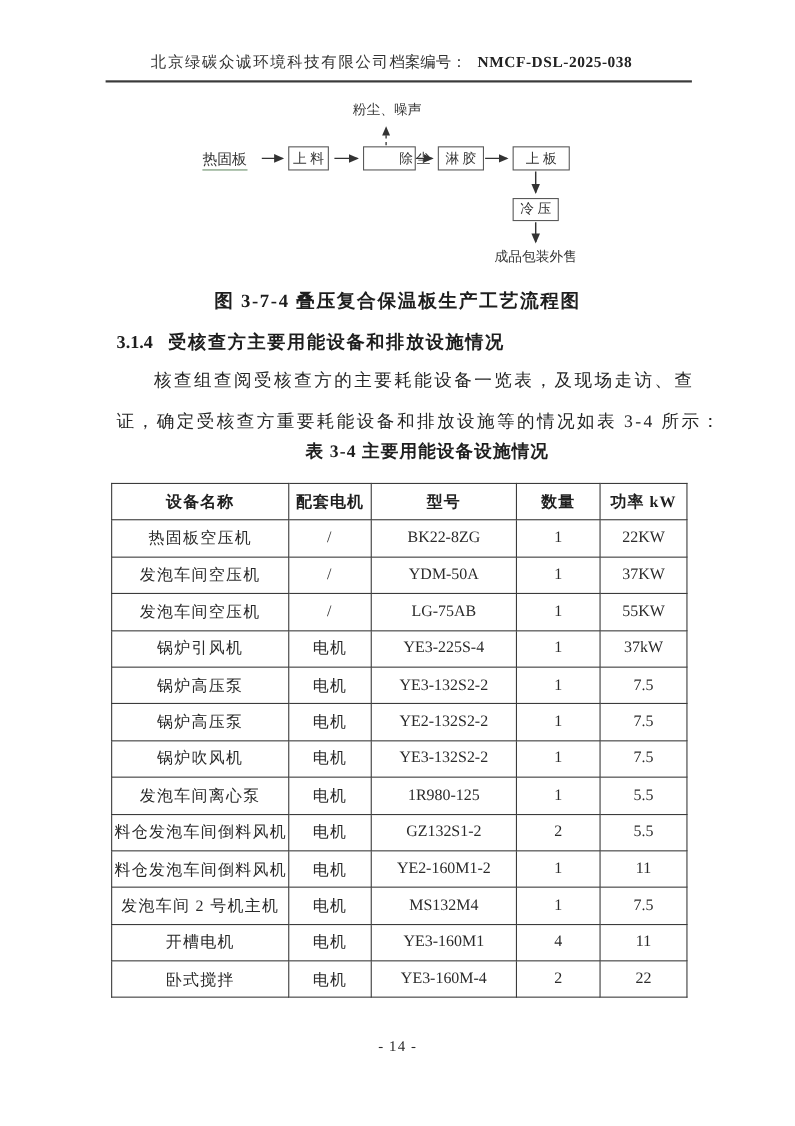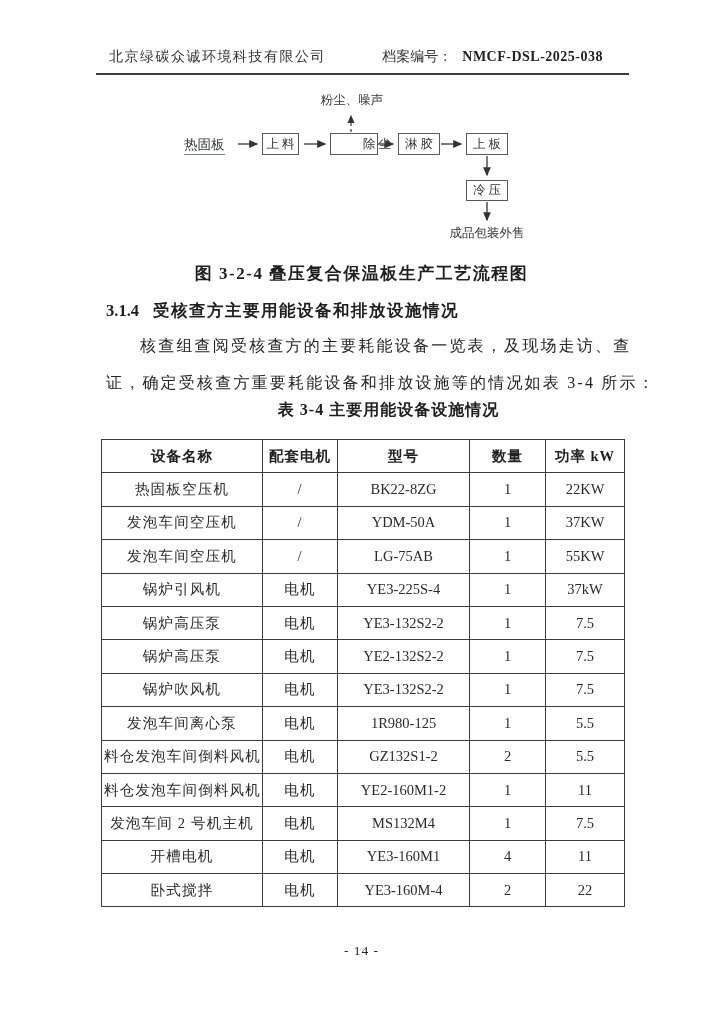--- a/index.html
+++ b/index.html
@@ -8,40 +8,40 @@
     width: 723px; height: 1024px;
     background: #ffffff;
     font-family: "Liberation Serif", "DejaVu Serif", serif;
     color: #262626;
     overflow: hidden;
     margin: 0 auto;
   }
   
   .doc-header {
     position: absolute; left: 96px; top: 48px; width: 533px;
-    display: flex; justify-content: space-between; align-items: flex-end;
+    display: flex; justify-content: center; align-items: flex-end;
     border-bottom: 2px solid #3a3a3a; padding-bottom: 7px;
   }
   .company { margin-left: 13px; font-size: 14px; letter-spacing: 1.5px; color: #333; }
   .archive { margin-right: 26px; font-size: 14px; color: #333; display: flex; align-items: baseline; }
   .archive-number { font-weight: 700; margin-left: 10px; letter-spacing: 0.5px; color: #222; }
 
   
   .flowchart { position: absolute; left: 140px; top: 88px; width: 440px; height: 165px; }
   .flowchart svg { position: absolute; left: 0; top: 0; pointer-events: none; }
   .fbox {
     position: absolute; height: 22px; box-sizing: border-box;
     border: 1.5px solid #5a5a5a; background: #fff;
     display: flex; align-items: center; justify-content: center;
     font-size: 12.5px; color: #333; white-space: nowrap;
   }
   .fbox1 { left: 122px; top: 45px; width: 37px; }
   .fbox2 { left: 190px; top: 45px; width: 42px; padding-left: 46px; }
   .fbox3 { left: 258px; top: 45px; width: 42px; }
-  .fbox4 { left: 326px; top: 45px; width: 42px; }
+  .fbox4 { left: 326px; top: 45px; width: 52px; }
   .fbox5 { left: 326px; top: 92px; width: 42px; height: 21px; }
   .flabel { position: absolute; font-size: 13px; color: #333; white-space: nowrap; }
   .emission { left: 212px; top: 4px; transform: translateX(-50%); font-size: 12.5px; }
   .input-material { left: 44px; top: 48px; font-size: 13.5px; border-bottom: 1px solid #6b8f6b; padding-bottom: 0; }
   .output-product { left: 347px; top: 137px; transform: translateX(-50%); font-size: 12.5px; }
 
   
   .figure-caption {
     position: absolute; top: 262px; left: 0; width: 100%;
     text-align: center; font-size: 17px; font-weight: 700; letter-spacing: 1.5px; color: #1e1e1e;
@@ -113,21 +113,21 @@
     <span class="flabel emission">粉尘、噪声</span>
     <span class="flabel input-material">热固板</span>
     <div class="fbox fbox1">上 料</div>
     <div class="fbox fbox2">除 尘</div>
     <div class="fbox fbox3">淋 胶</div>
     <div class="fbox fbox4">上 板</div>
     <div class="fbox fbox5">冷 压</div>
     <span class="flabel output-product">成品包装外售</span>
   </div>
 
-  <div class="figure-caption">图 3-2-4 叠压复合保温板生产工艺流程图</div>
+  <div class="figure-caption">图 3-7-4 叠压复合保温板生产工艺流程图</div>
 
   <div class="section-heading">
     <span class="sec-num">3.1.4</span><span class="sec-title">受核查方主要用能设备和排放设施情况</span>
   </div>
 
   <div class="para-line para-line1">核查组查阅受核查方的主要耗能设备一览表，及现场走访、查</div>
   <div class="para-line para-line2">证，确定受核查方重要耗能设备和排放设施等的情况如表 3-4 所示：</div>
 
   <div class="table-caption">表 3-4 主要用能设备设施情况</div>
 

